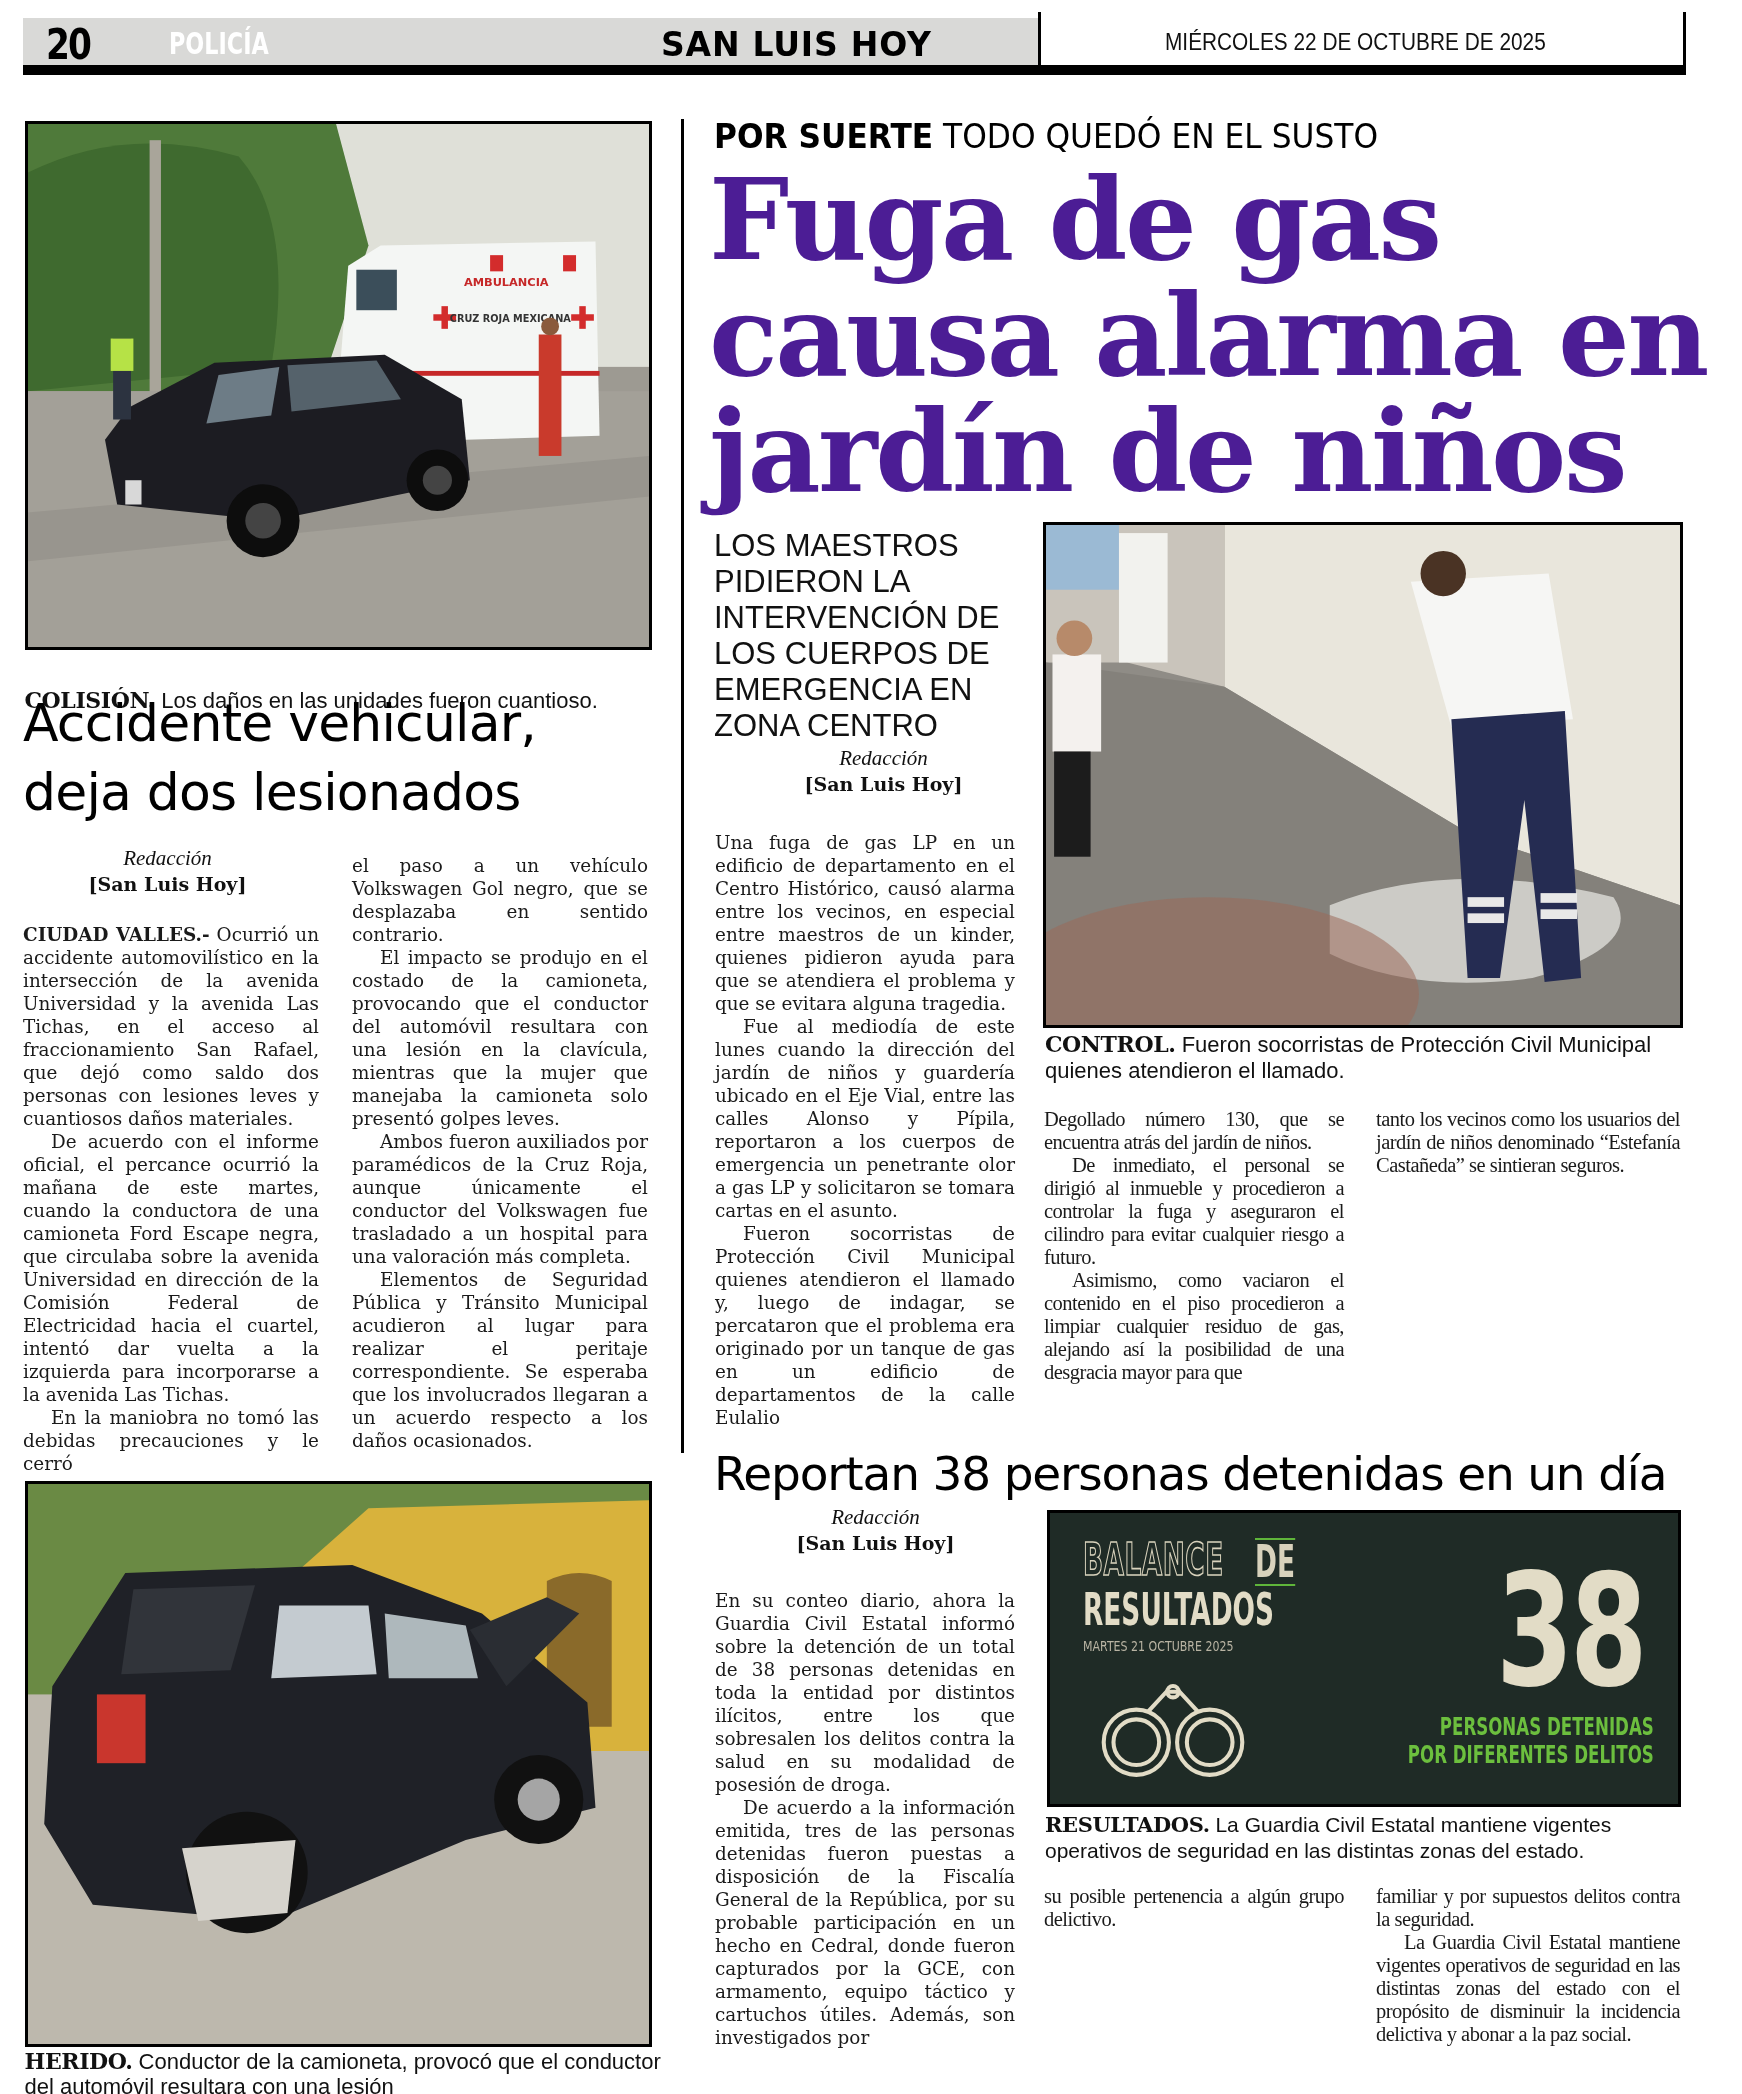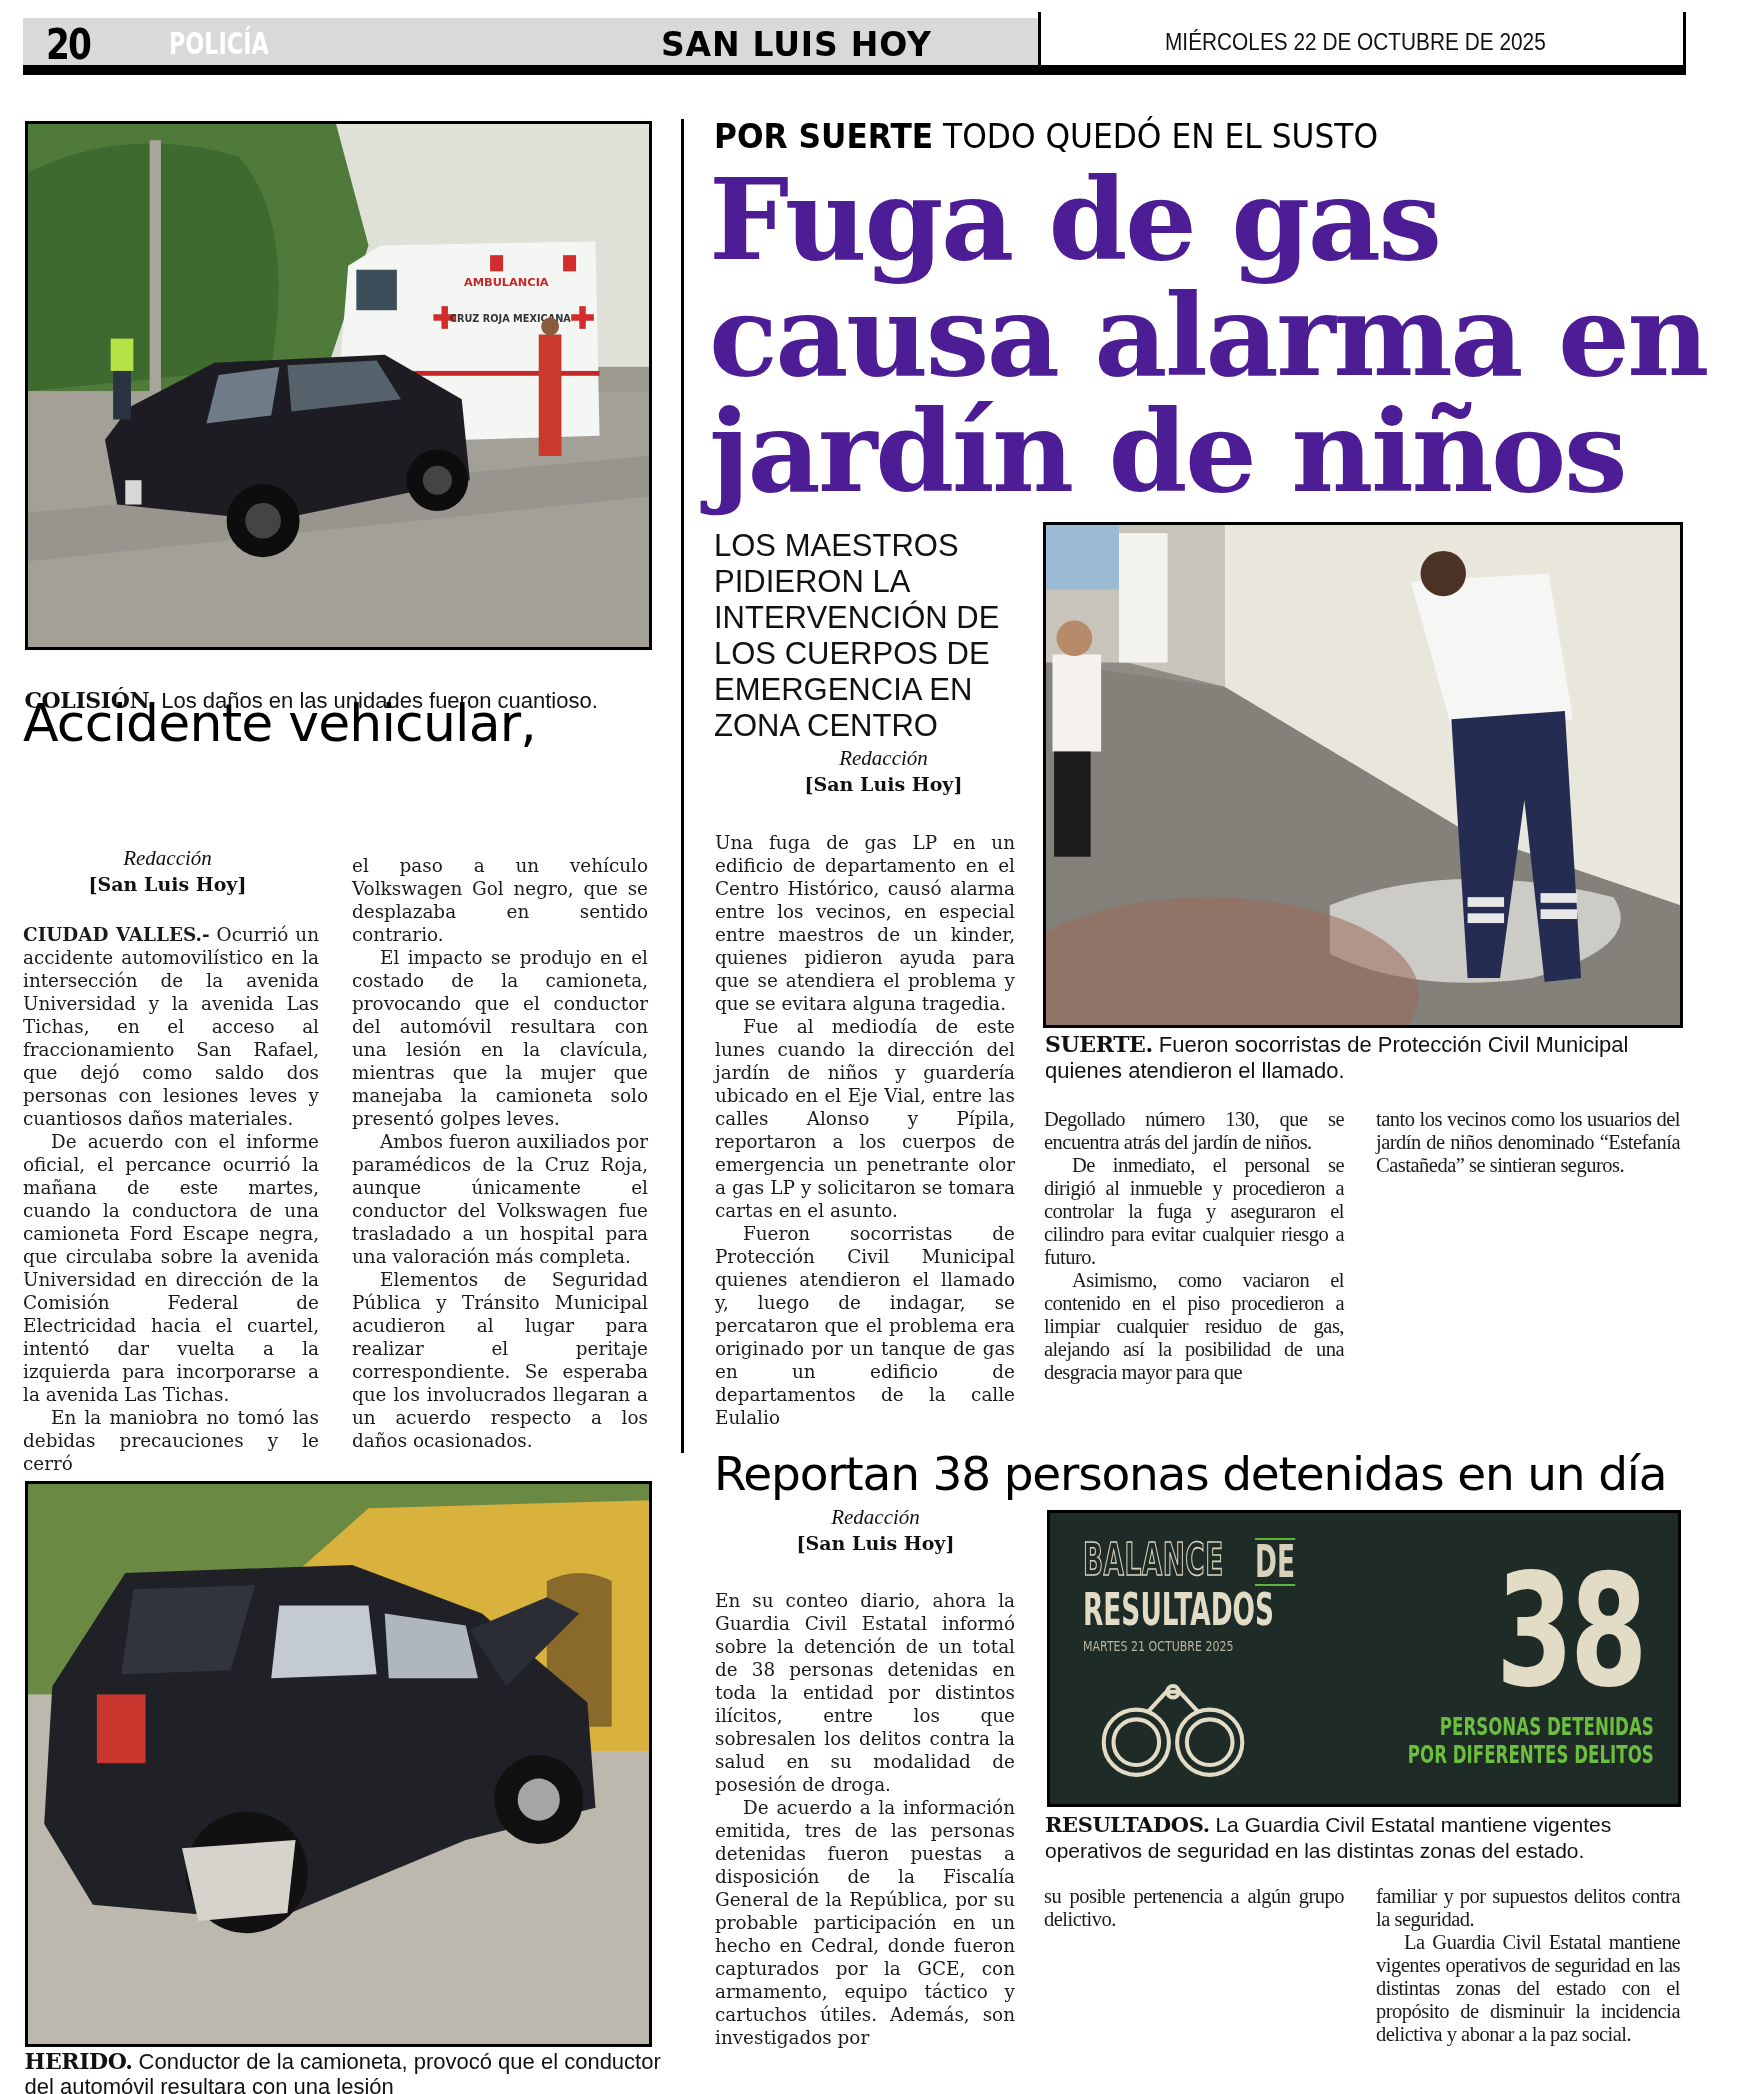--- a/index.html
+++ b/index.html
@@ -113,20 +113,21 @@
       <rect x="105" y="265" width="22" height="100" fill="#2c3340"></rect>
       <rect x="102" y="265" width="28" height="40" fill="#b6e246"></rect>
     </svg>
   </figure>
   <figcaption class="caption" style="left:24.5px; top:651px; width:646px;margin-top:36px;">
     <span class="lead">COLISIÓN.</span><span> Los daños en las unidades fueron cuantioso.</span>
   </figcaption>
 
   <h2 class="hl-sans" style="left:23px; top:689px; font-size:52px; line-height:69px; width:655px;">
     <span>Accidente vehicular,</span><br>
+    <span>deja dos lesionados</span>
   </h2>
 
   <div class="byline" style="left:49px; top:845px; width:237px;">
     <div class="by-role">Redacción</div>
     <div class="by-org">[San Luis Hoy]</div>
   </div>
 
   <div class="col" style="left:23px; top:923px; width:296px;">
     <p class="noindent"><span class="dateline">CIUDAD VALLES.-</span><span> Ocurrió un accidente automovilístico en la intersección de la avenida Universidad y la avenida Las Tichas, en el acceso al fraccionamiento San Rafael, que dejó como saldo dos personas con lesiones leves y cuantiosos daños materiales.</span></p>
     <p>De acuerdo con el informe oficial, el percance ocurrió la mañana de este martes, cuando la conductora de una camioneta Ford Escape negra, que circulaba sobre la avenida Universidad en dirección de la Comisión Federal de Electricidad hacia el cuartel, intentó dar vuelta a la izquierda para incorporarse a la avenida Las Tichas.</p>
@@ -200,21 +201,21 @@
       <path d="M450 70 L620 60 L650 240 L500 250 Z" fill="#f6f6f4"></path>
       <circle cx="490" cy="60" r="28" fill="#4a3324"></circle>
       <path d="M500 240 L640 230 L660 560 L615 565 L590 340 L560 560 L520 560 Z" fill="#252c52"></path>
       <rect x="520" y="460" width="45" height="12" fill="#e8e8e8"></rect>
       <rect x="610" y="455" width="45" height="12" fill="#e8e8e8"></rect>
       <rect x="520" y="480" width="45" height="12" fill="#e8e8e8"></rect>
       <rect x="610" y="475" width="45" height="12" fill="#e8e8e8"></rect>
     </svg>
   </figure>
   <figcaption class="caption" style="left:1045px; top:1031px; width:655px;">
-    <span class="lead">SUERTE.</span><span> Fueron socorristas de Protección Civil Municipal quienes atendieron el llamado.</span>
+    <span class="lead">CONTROL.</span><span> Fueron socorristas de Protección Civil Municipal quienes atendieron el llamado.</span>
   </figcaption>
 
   <div class="col" style="left:715px; top:831px; width:300px;">
     <p class="noindent">Una fuga de gas LP en un edificio de departamento en el Centro Histórico, causó alarma entre los vecinos, en especial entre maestros de un kinder, quienes pidieron ayuda para que se atendiera el problema y que se evitara alguna tragedia.</p>
     <p>Fue al mediodía de este lunes cuando la dirección del jardín de niños y guardería ubicado en el Eje Vial, entre las calles Alonso y Pípila, reportaron a los cuerpos de emergencia un penetrante olor a gas LP y solicitaron se tomara cartas en el asunto.</p>
     <p>Fueron socorristas de Protección Civil Municipal quienes atendieron el llamado y, luego de indagar, se percataron que el problema era originado por un tanque de gas en un edificio de departamentos de la calle Eulalio</p>
   </div>
 
   <div class="col narrow" style="left:1044px; top:1108px; width:300px;">
     <p class="noindent">Degollado número 130, que se encuentra atrás del jardín de niños.</p>

